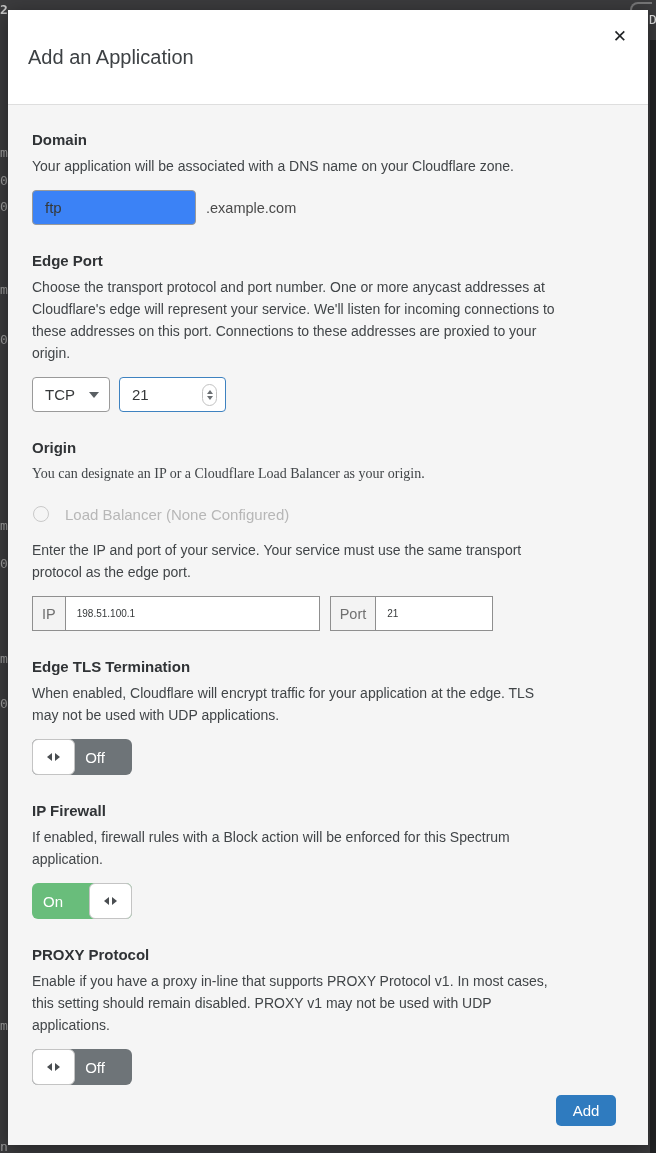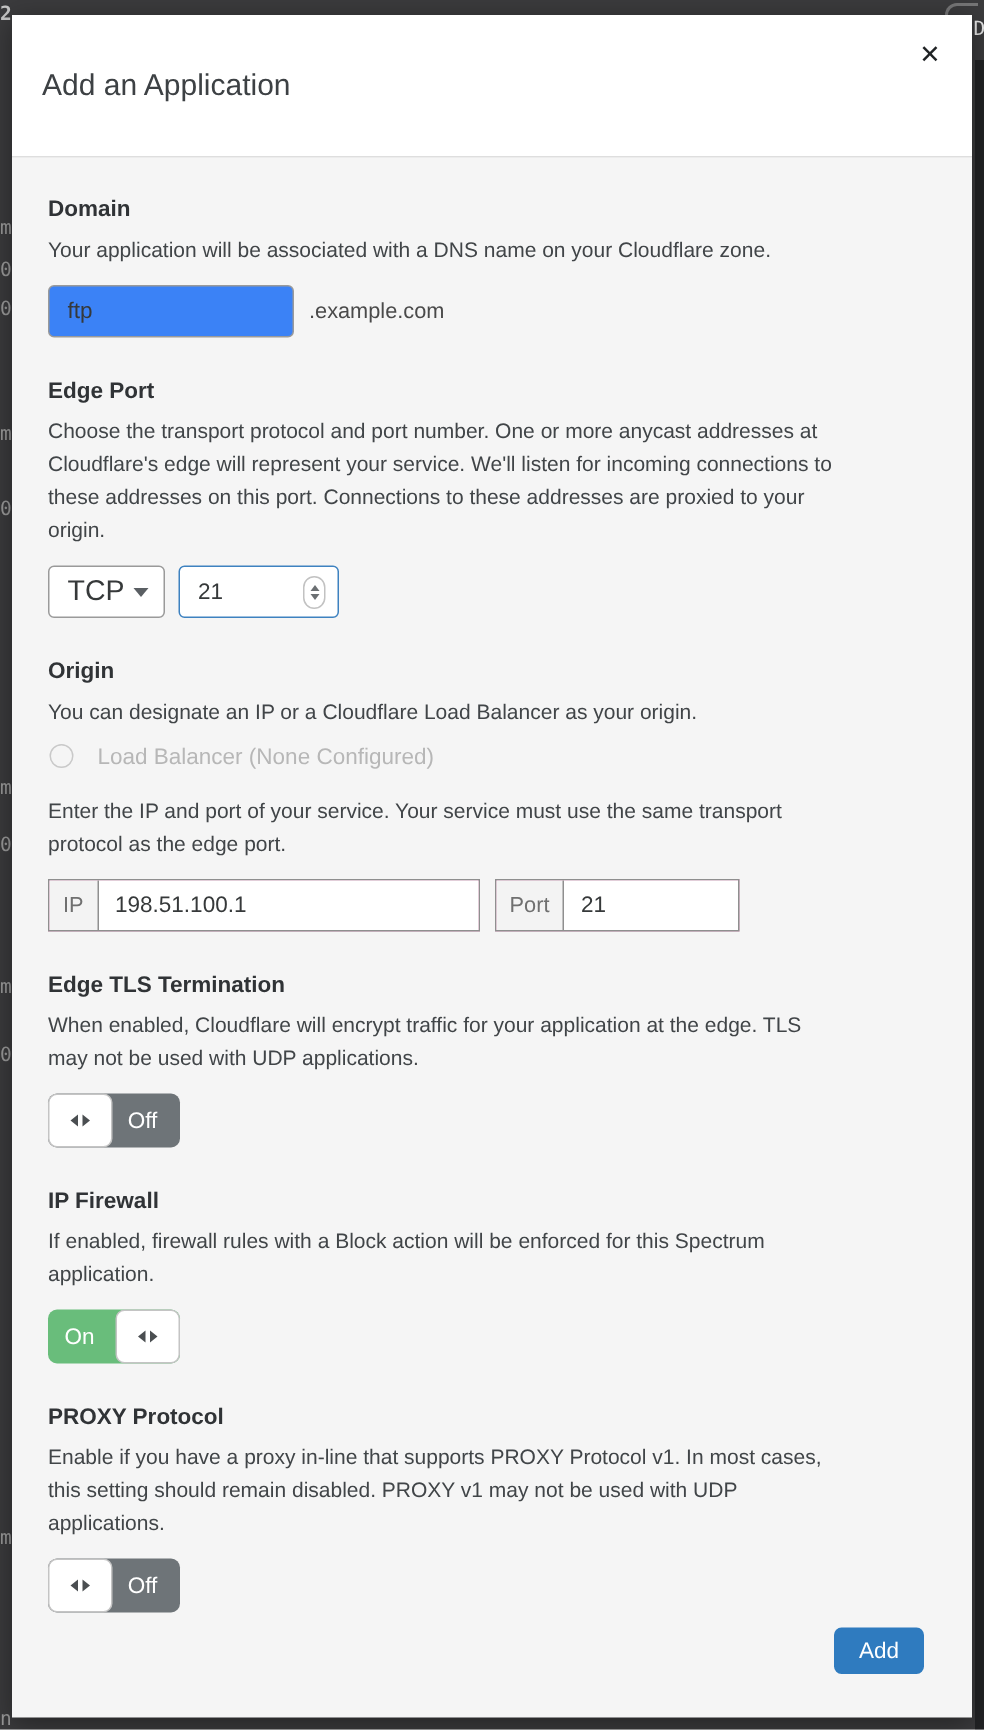--- a/index.html
+++ b/index.html
@@ -75,21 +75,21 @@
   .domain-input { width:164px; }
   .domain-suffix { margin-left:10px; font-size:14.5px; color:#4a4a4a; }
 
   
   .port-row { display:flex; align-items:center; gap:9px; }
   .select-box {
     width:78px; height:35px; border:1px solid #9a9a9a; border-radius:4px;
     background:#fff; display:flex; align-items:center;
     padding:0 10px 0 12px; cursor:pointer; justify-content:space-between;
   }
-  .select-box .sel-value { font-size:19px; color:#36393a; }
+  .select-box .sel-value { font-size:15px; color:#36393a; }
   .chev-down {
     width:0; height:0; border-left:5px solid transparent;
     border-right:5px solid transparent; border-top:6px solid #5a5f63;
   }
   .number-box {
     width:107px; height:35px; border:1px solid #3e82c0; border-radius:4px;
     background:#fff; display:flex; align-items:center;
     padding:0 8px 0 12px; justify-content:space-between;
   }
   .number-box input {
@@ -127,29 +127,29 @@
   .prefix-group {
     display:flex; border:1px solid #8f8f8f; background:#f9a8d4; height:35px;
     align-items:stretch;
   }
   .prefix-label {
     background:#f3f3f3; border-right:1px solid #8f8f8f;
     display:flex; align-items:center; padding:0 9px;
     font-size:14.5px; color:#707070;
   }
   .prefix-group input {
-    border:none; outline:none; font-family:inherit; font-size:15px;
+    border:none; outline:none; font-family:inherit; font-size:10px;
     color:#36393a; padding:0 11px; background:#fff;
   }
   .ip-group input { width:253px; }
   .pt-group input { width:116px; }
 
   
   .toggle {
-    width:88px; height:36px; border-radius:6px; position:relative;
+    width:100px; height:36px; border-radius:6px; position:relative;
     cursor:pointer; display:flex;
   }
   .toggle .state-half {
     width:42px; height:36px; display:flex; align-items:center;
     justify-content:center; color:#fff; font-size:15px;
   }
   .toggle.off { background:#6e7478; }
   .toggle.off .state-half { margin-left:42px; border-radius:0 6px 6px 0; }
   .toggle.on { background:#69bd7b; }
   .toggle.on .state-half { margin-left:0; border-radius:6px 0 0 6px; }
@@ -225,21 +225,21 @@
           <span class="stepper">
             <span class="tri-up"></span>
             <span class="tri-dn"></span>
           </span>
         </div>
       </div>
     </div>
 
     <div class="section">
       <div class="section-label">Origin</div>
-      <div class="section-desc" style="margin-bottom:6px;">You can designate an IP or a Cloudflare Load Balancer as your origin.</div>
+      <div class="section-desc" style="margin-bottom:16px;font-family:Liberation Serif, serif;">You can designate an IP or a Cloudflare Load Balancer as your origin.</div>
       <div class="radio-group">
         <div class="radio-row disabled">
           <span class="radio-circle"></span>
           <span class="radio-label">Load Balancer (None Configured)</span>
         </div>
       </div>
       <div class="section-desc">Enter the IP and port of your service. Your service must use the same transport
 protocol as the edge port.</div>
       <div class="ipport-row">
         <div class="prefix-group ip-group">

